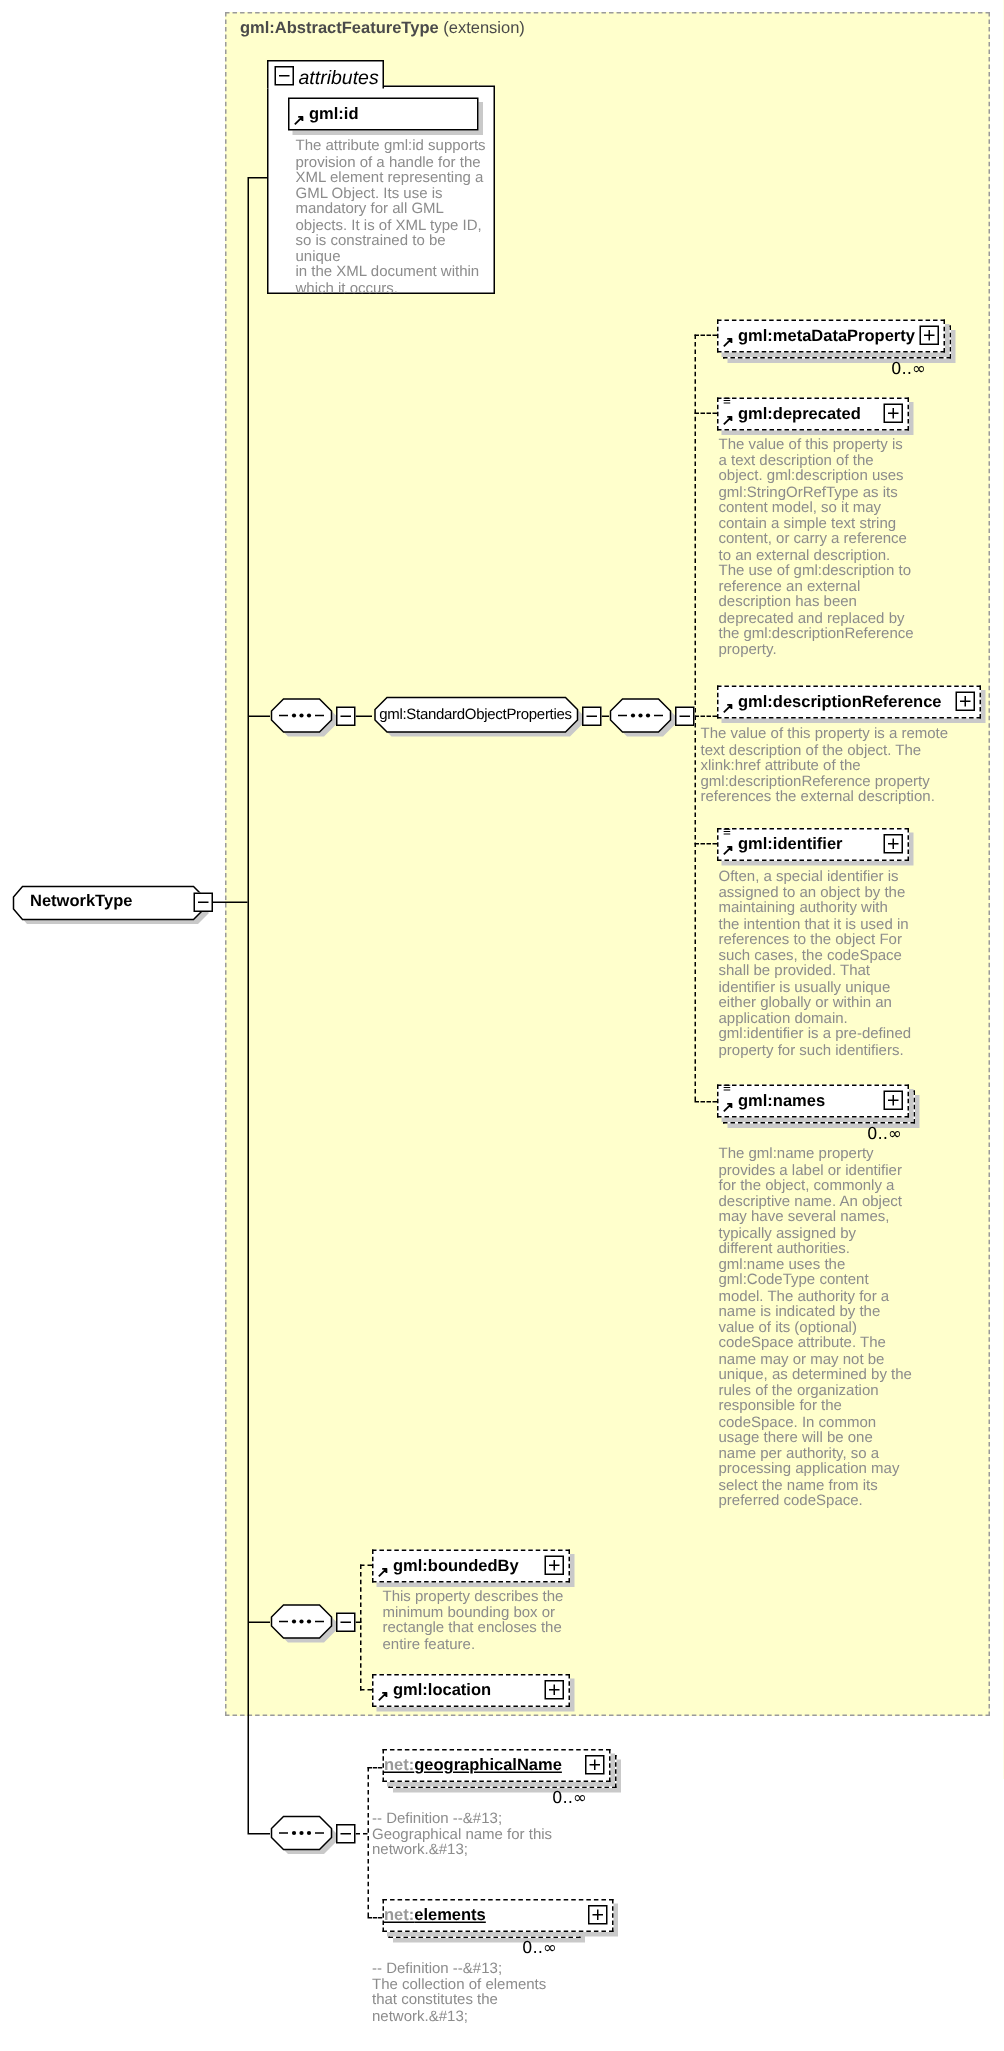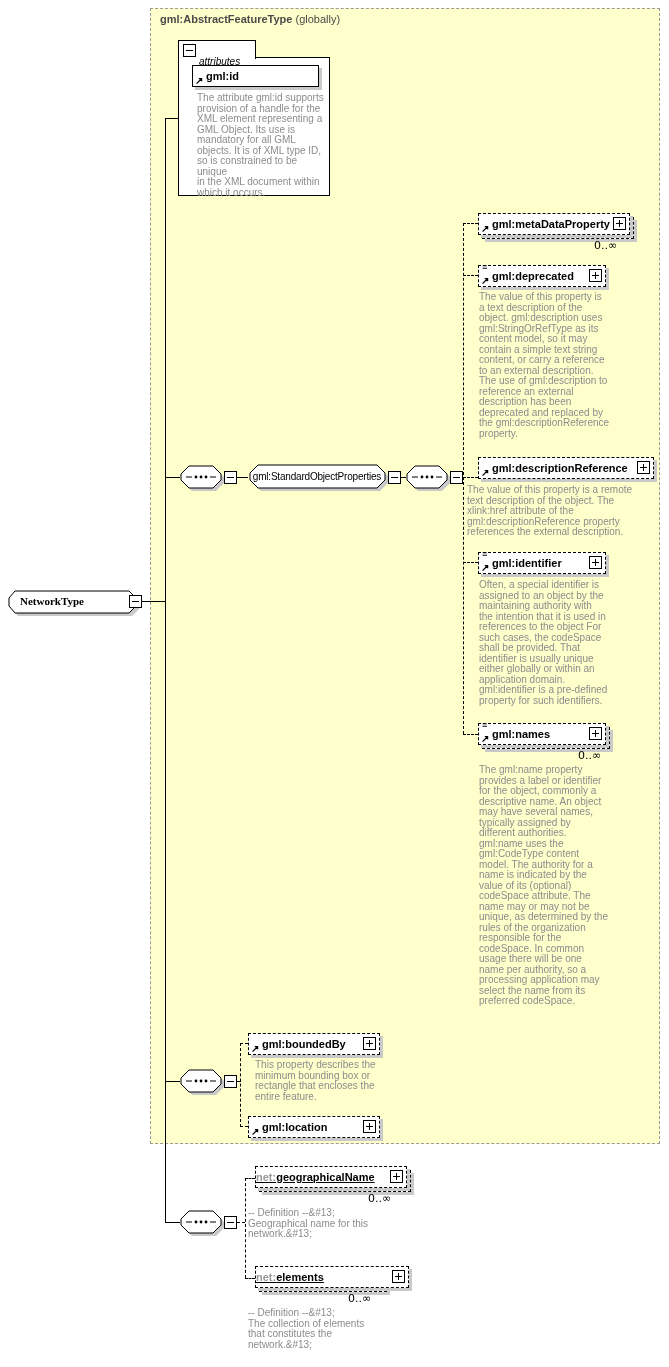--- a/index.html
+++ b/index.html
@@ -23,31 +23,31 @@
   .tog{width:13px;height:13px;background:#fff;border:1px solid #000;box-sizing:border-box;}
   .tog::before{content:'';position:absolute;left:2px;right:2px;top:5px;height:1px;background:#000;}
   .tog.plus::after{content:'';position:absolute;top:2px;bottom:2px;left:5px;width:1px;background:#000;}
   .ebox .tog{position:absolute;right:3px;top:3px;}
   .ref{position:absolute;left:2px;bottom:0;font-size:10px;line-height:10px;font-weight:bold;color:#000;}
   .annic{position:absolute;left:3px;top:-3px;font-size:9px;line-height:9px;color:#000;font-weight:normal;}
   .ann{font-size:10px;line-height:10.5px;color:#8c8c8c;white-space:pre-line;}
   .mult{font-size:11px;color:#000;font-family:"DejaVu Sans","Liberation Sans",sans-serif;white-space:nowrap;}
   .attrbody{background:#fff;border:1px solid #000;box-sizing:border-box;}
   .attrtab{background:#fff;border:1px solid #000;border-bottom:none;box-sizing:border-box;
-           font-size:10px;font-style:italic;padding:15px 0 0 20px;white-space:nowrap;}
+           font-size:13px;font-style:italic;padding:3px 0 0 20px;white-space:nowrap;}
   .pfx{color:#999;}
   .seqlbl{font-size:10px;letter-spacing:-0.2px;color:#000;text-align:center;}
-  .ntlbl{font-size:11px;font-weight:bold;color:#000;white-space:nowrap;font-family:Liberation Serif, serif;}
+  .ntlbl{font-size:11px;font-weight:bold;color:#000;white-space:nowrap;}
 </style>
 </head>
 <body>
 
 <div class="abs panel" style="left:150px;top:8px;width:510px;height:1136px"></div>
 <div class="abs hdr" style="left:160px;top:13px">
-  <b>gml:AbstractFeatureType</b><span> (globally)</span>
+  <b>gml:AbstractFeatureType</b><span> (extension)</span>
 </div>
 
 <div class="abs vl" style="left:165px;top:118px;height:1105px"></div>
 <div class="abs hl" style="left:166px;top:118px;width:12px"></div>
 <div class="abs hl" style="left:142px;top:601px;width:23px"></div>
 <div class="abs hl" style="left:166px;top:477px;width:14px"></div>
 <div class="abs hl" style="left:237px;top:477px;width:11px"></div>
 <div class="abs hl" style="left:401px;top:477px;width:5px"></div>
 <div class="abs hl" style="left:166px;top:1081px;width:14px"></div>
 <div class="abs hl" style="left:166px;top:1222px;width:14px"></div>

